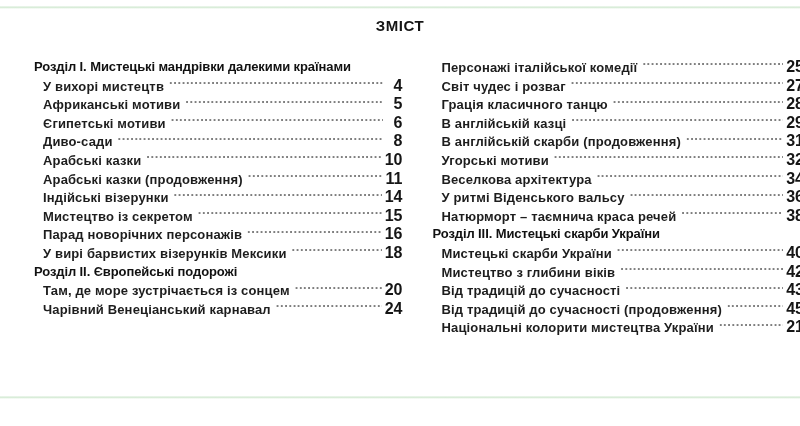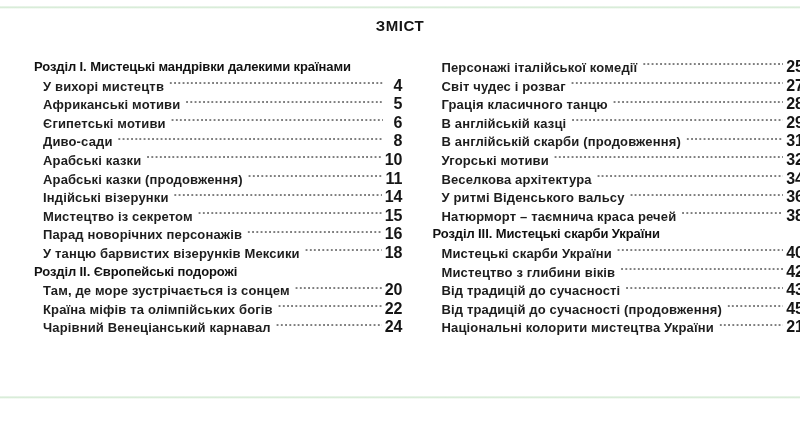--- a/index.html
+++ b/index.html
@@ -168,38 +168,33 @@
           <span class="entry-title">Мистецтво із секретом</span>
           <span class="leader"></span>
           <span class="page-num">15</span>
         </div>
         <div class="toc-line entry">
           <span class="entry-title">Парад новорічних персонажів</span>
           <span class="leader"></span>
           <span class="page-num">16</span>
         </div>
         <div class="toc-line entry">
-          <span class="entry-title">У танцю барвистих візерунків Мексики</span>
+          <span class="entry-title">У вирі барвистих візерунків Мексики</span>
           <span class="leader"></span>
           <span class="page-num">18</span>
         </div>
         <div class="toc-line heading">
           <span>Розділ ІІ. Європейські подорожі</span>
         </div>
         <div class="toc-line entry">
           <span class="entry-title">Там, де море зустрічається із сонцем</span>
           <span class="leader"></span>
           <span class="page-num">20</span>
         </div>
         <div class="toc-line entry">
-          <span class="entry-title">Країна міфів та олімпійських богів</span>
-          <span class="leader"></span>
-          <span class="page-num">22</span>
-        </div>
-        <div class="toc-line entry">
           <span class="entry-title">Чарівний Венеціанський карнавал</span>
           <span class="leader"></span>
           <span class="page-num">24</span>
         </div>
       </div>
     <div class="col col-right">
         <div class="toc-line entry">
           <span class="entry-title">Персонажі італійської комедії</span>
           <span class="leader"></span>
           <span class="page-num">25</span>

